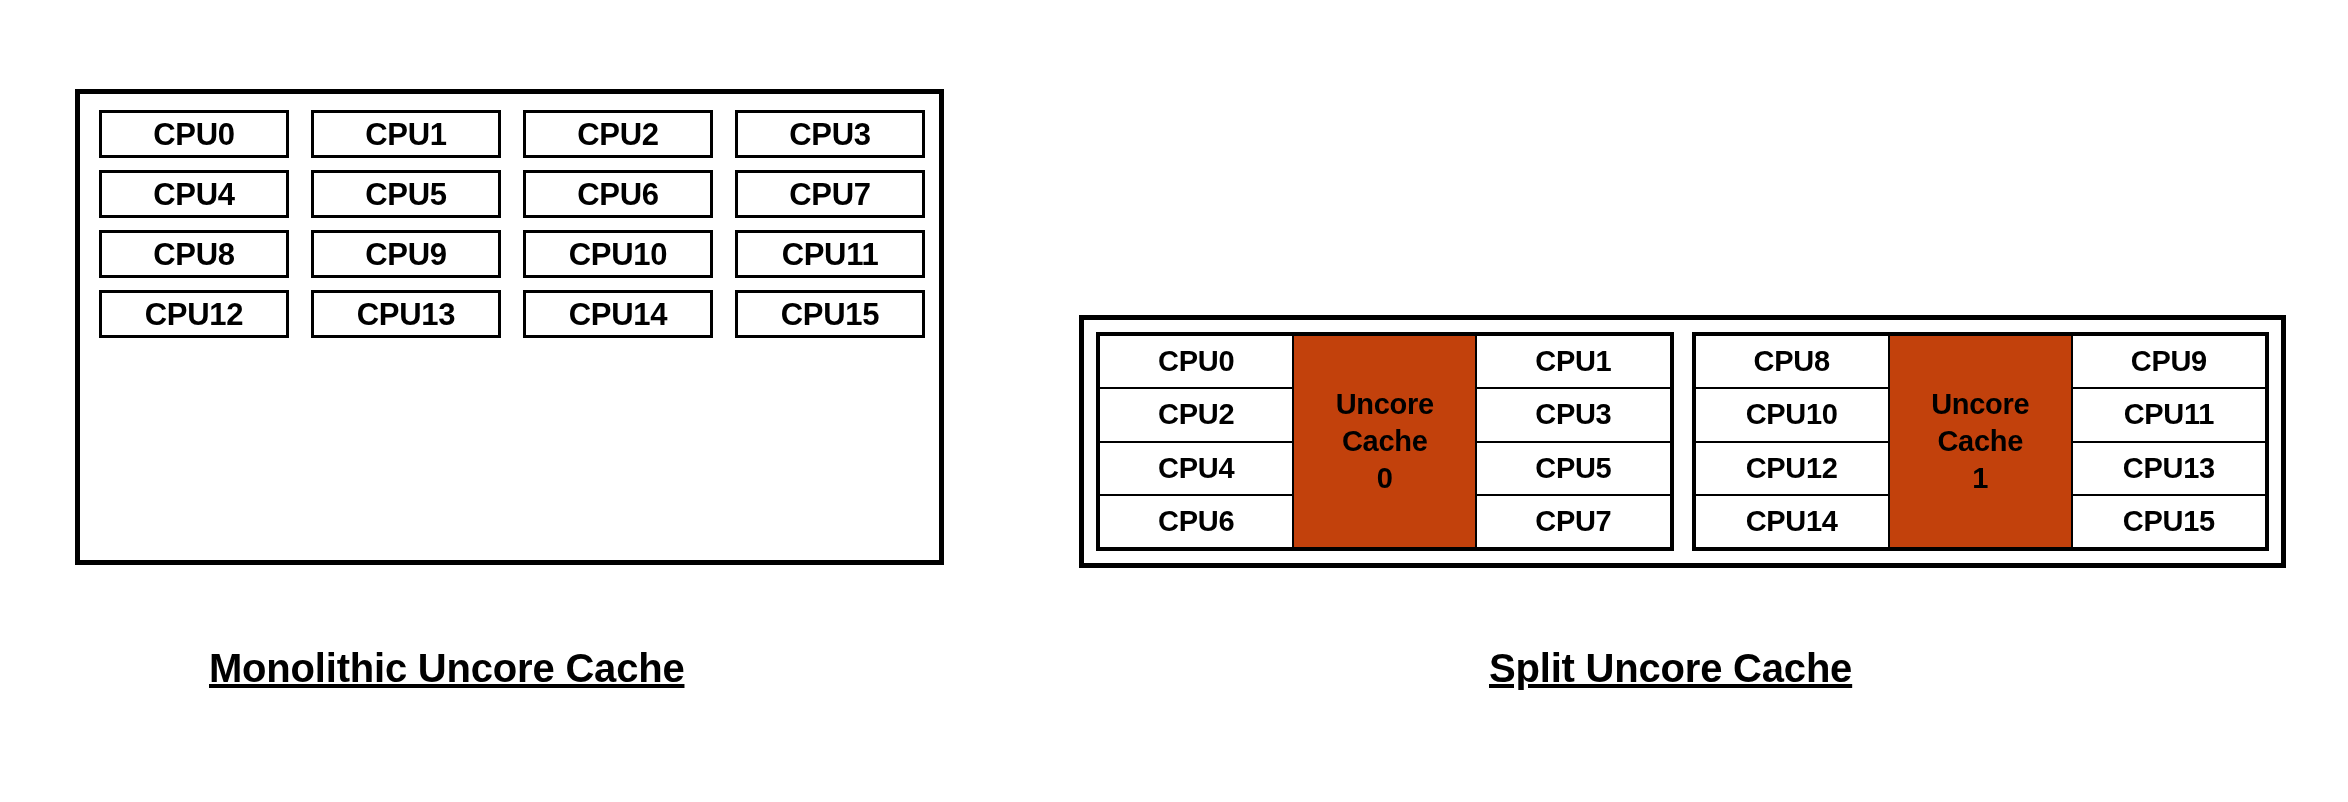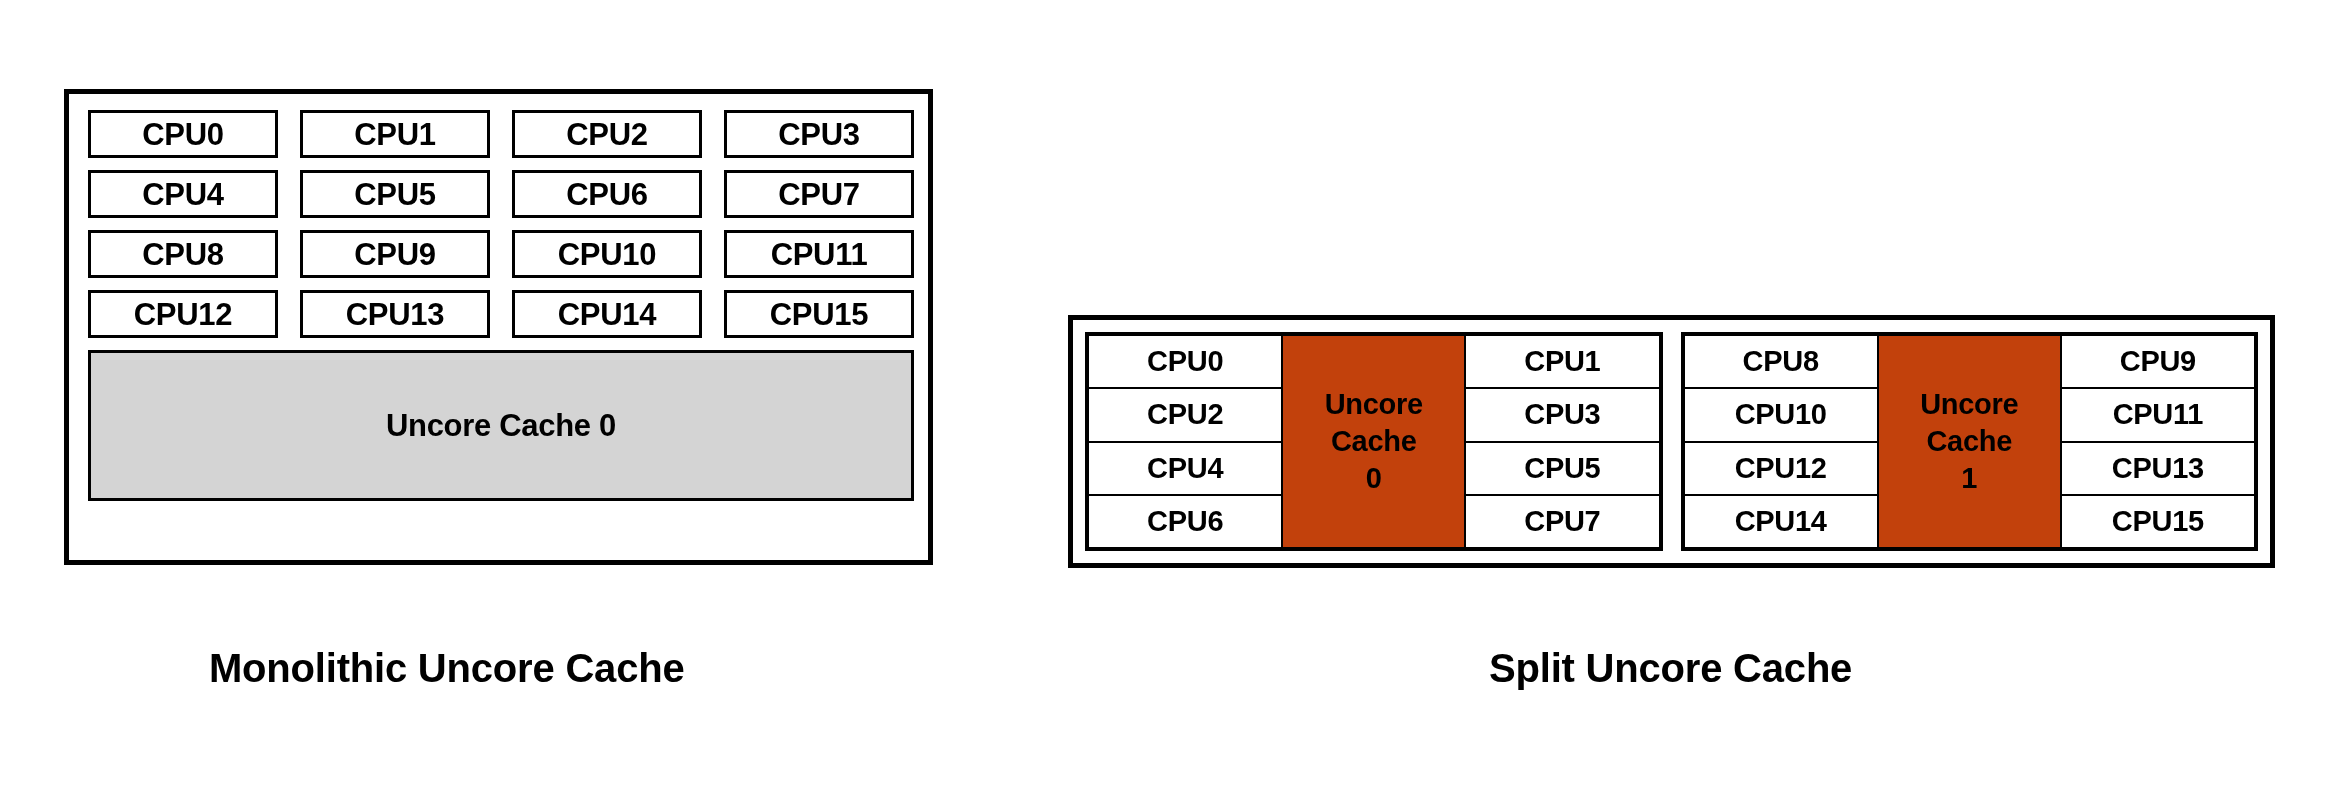--- a/index.html
+++ b/index.html
@@ -16,20 +16,21 @@
     font-family: "Liberation Sans", "DejaVu Sans", sans-serif;
     color: #000000;
     -webkit-font-smoothing: antialiased;
   }
 
   .outer-box {
     position: absolute;
     box-sizing: border-box;
     border: 5px solid #000000;
     background: #ffffff;
+    margin-left: 11px;
   }
 
   
   #monolithic-outer {
     left: 64px;
     top: 89px;
     width: 869px;
     height: 476px;
   }
 
@@ -145,20 +146,21 @@
   }
 
   
   .caption {
     position: absolute;
     font-size: 40px;
     font-weight: bold;
     letter-spacing: -0.2px;
     white-space: nowrap;
     line-height: 1;
+    text-decoration: underline;
   }
   #caption-monolithic {
     left: 209px;
     top: 648px;
   }
   #caption-split {
     left: 1469px;
     top: 648px;
     margin-left: 20px;
   }
@@ -180,21 +182,20 @@
     <div class="cpu-cell">CPU8</div>
     <div class="cpu-cell">CPU9</div>
     <div class="cpu-cell">CPU10</div>
     <div class="cpu-cell">CPU11</div>
     <div class="cpu-cell">CPU12</div>
     <div class="cpu-cell">CPU13</div>
     <div class="cpu-cell">CPU14</div>
     <div class="cpu-cell">CPU15</div>
   </div>
 
-  <div id="monolithic-cache">Uncore Cache 0</div>
 </div>
 
 <div class="caption" id="caption-monolithic">Monolithic Uncore Cache</div>
 
 <div class="outer-box" id="split-outer">
 
   <div id="split-inner">
 
     <div class="cluster">
       <div class="cpu-column">

